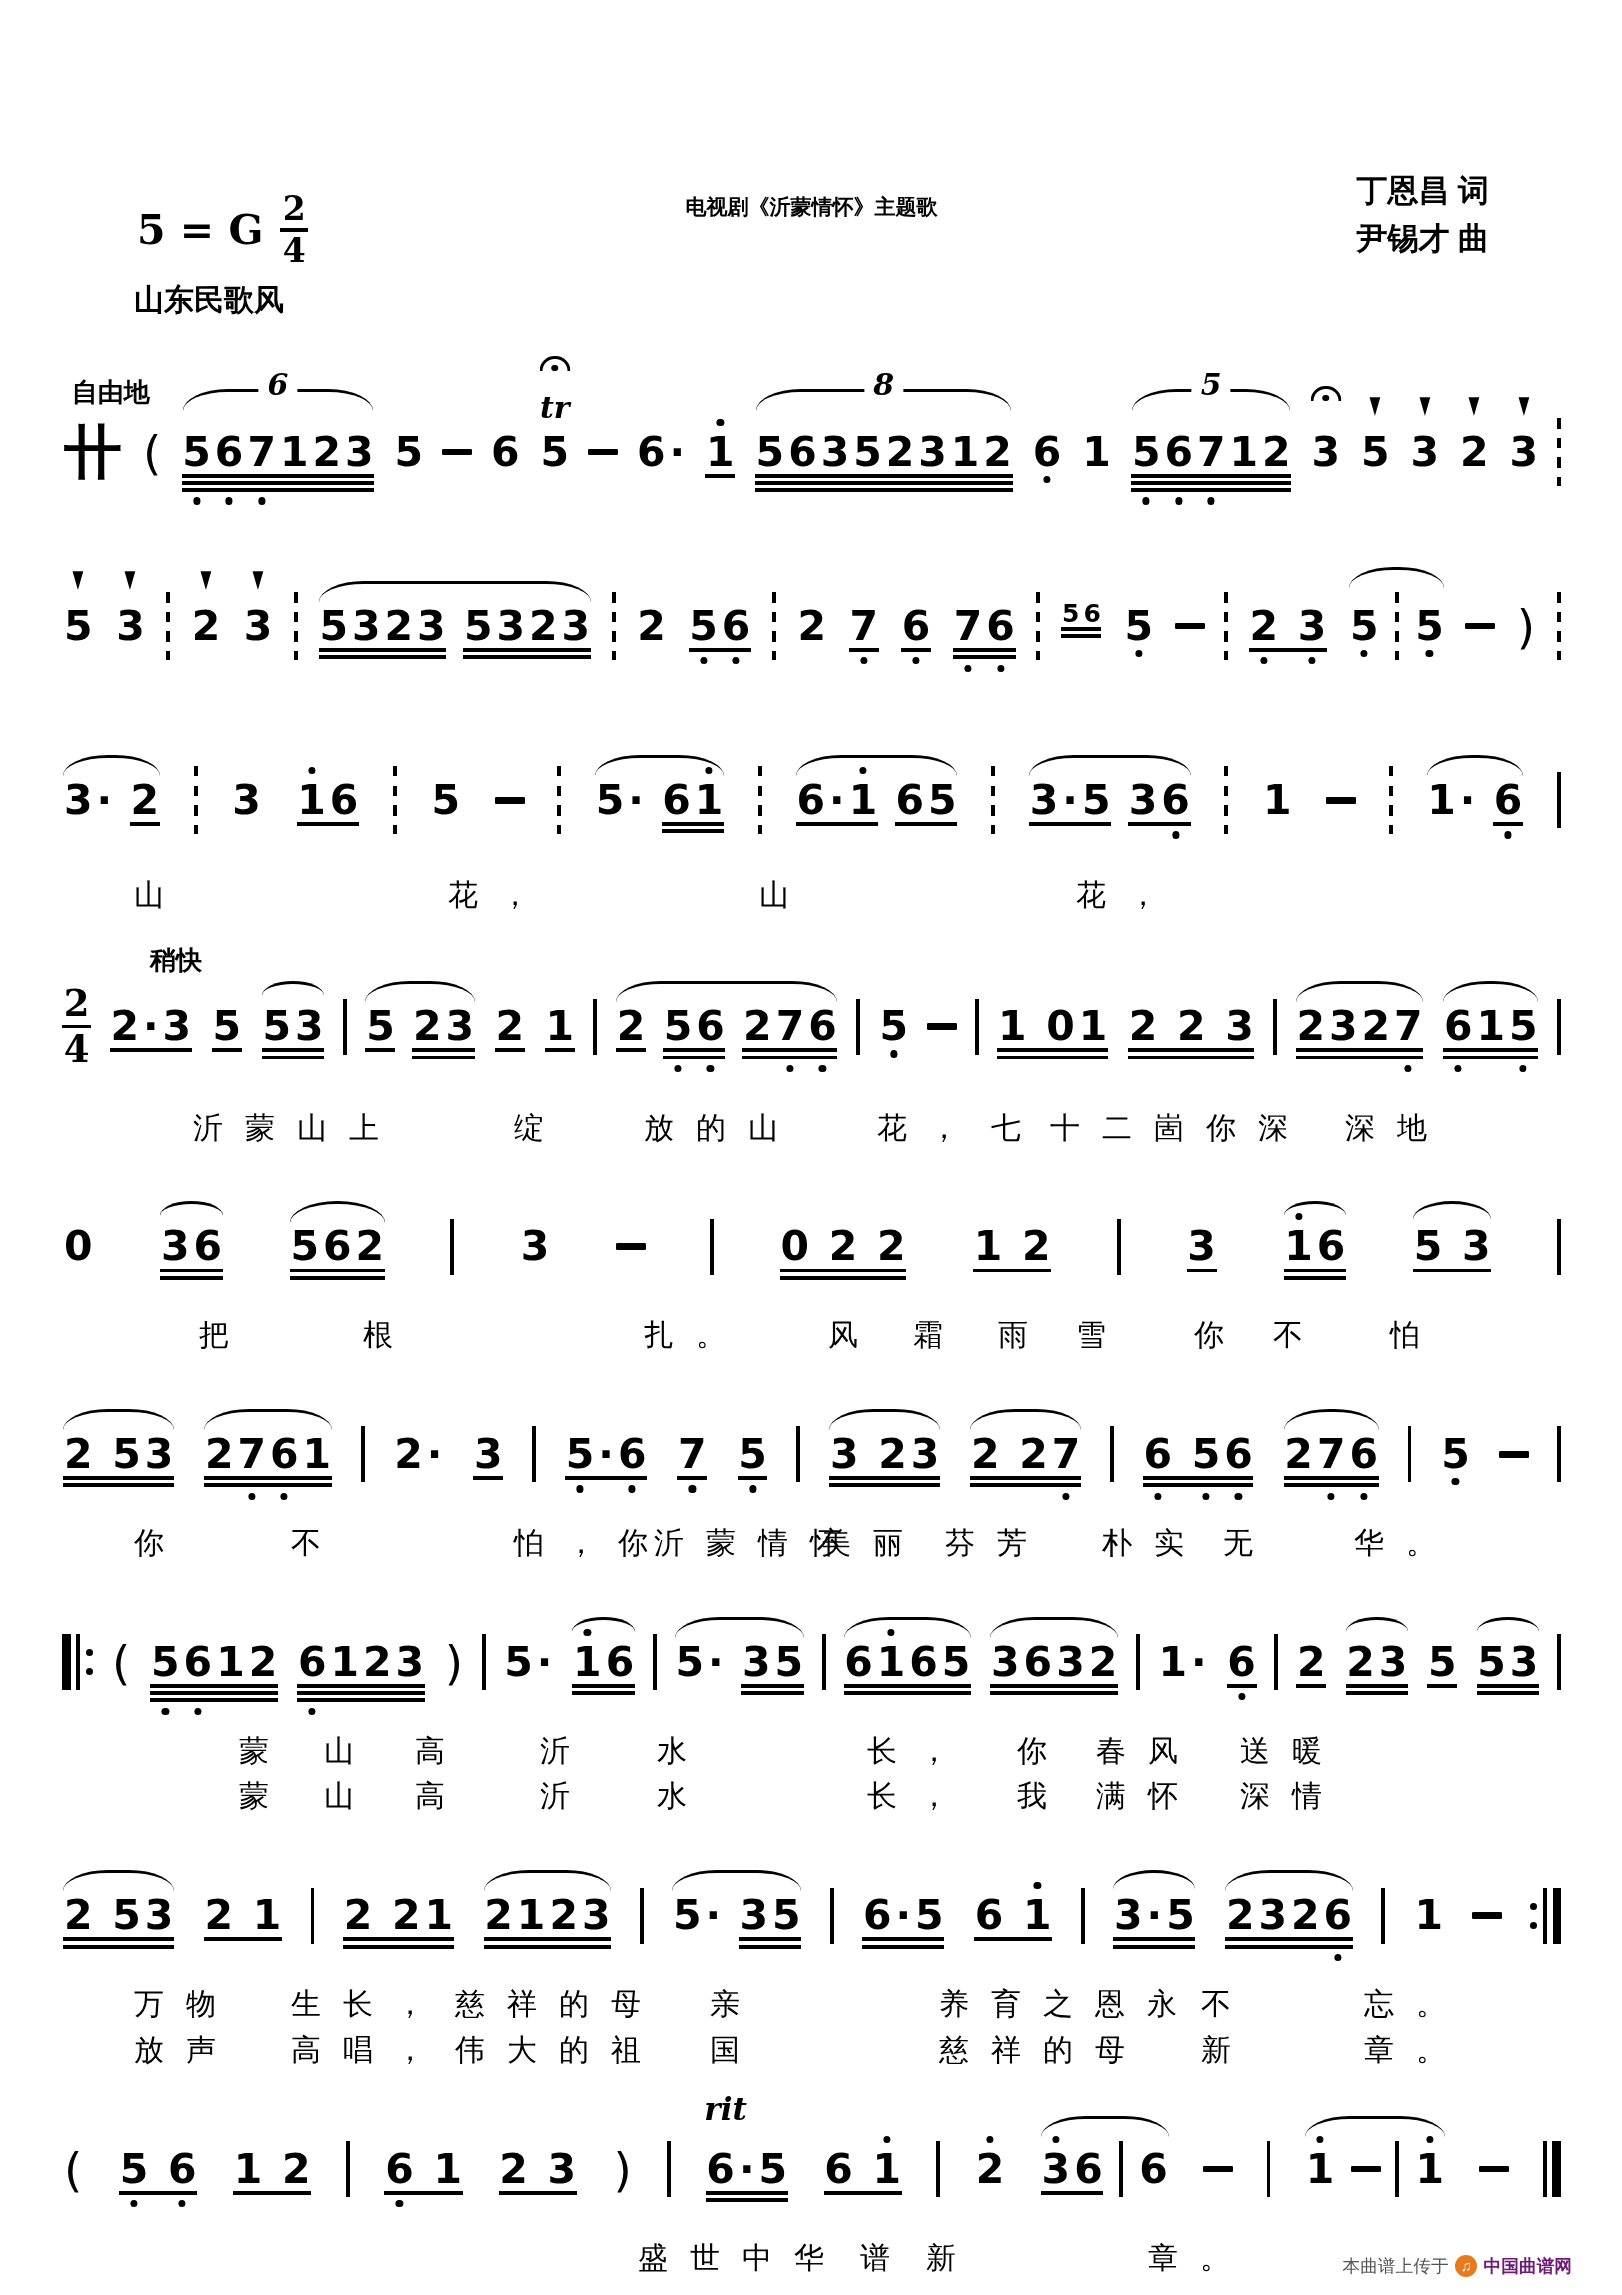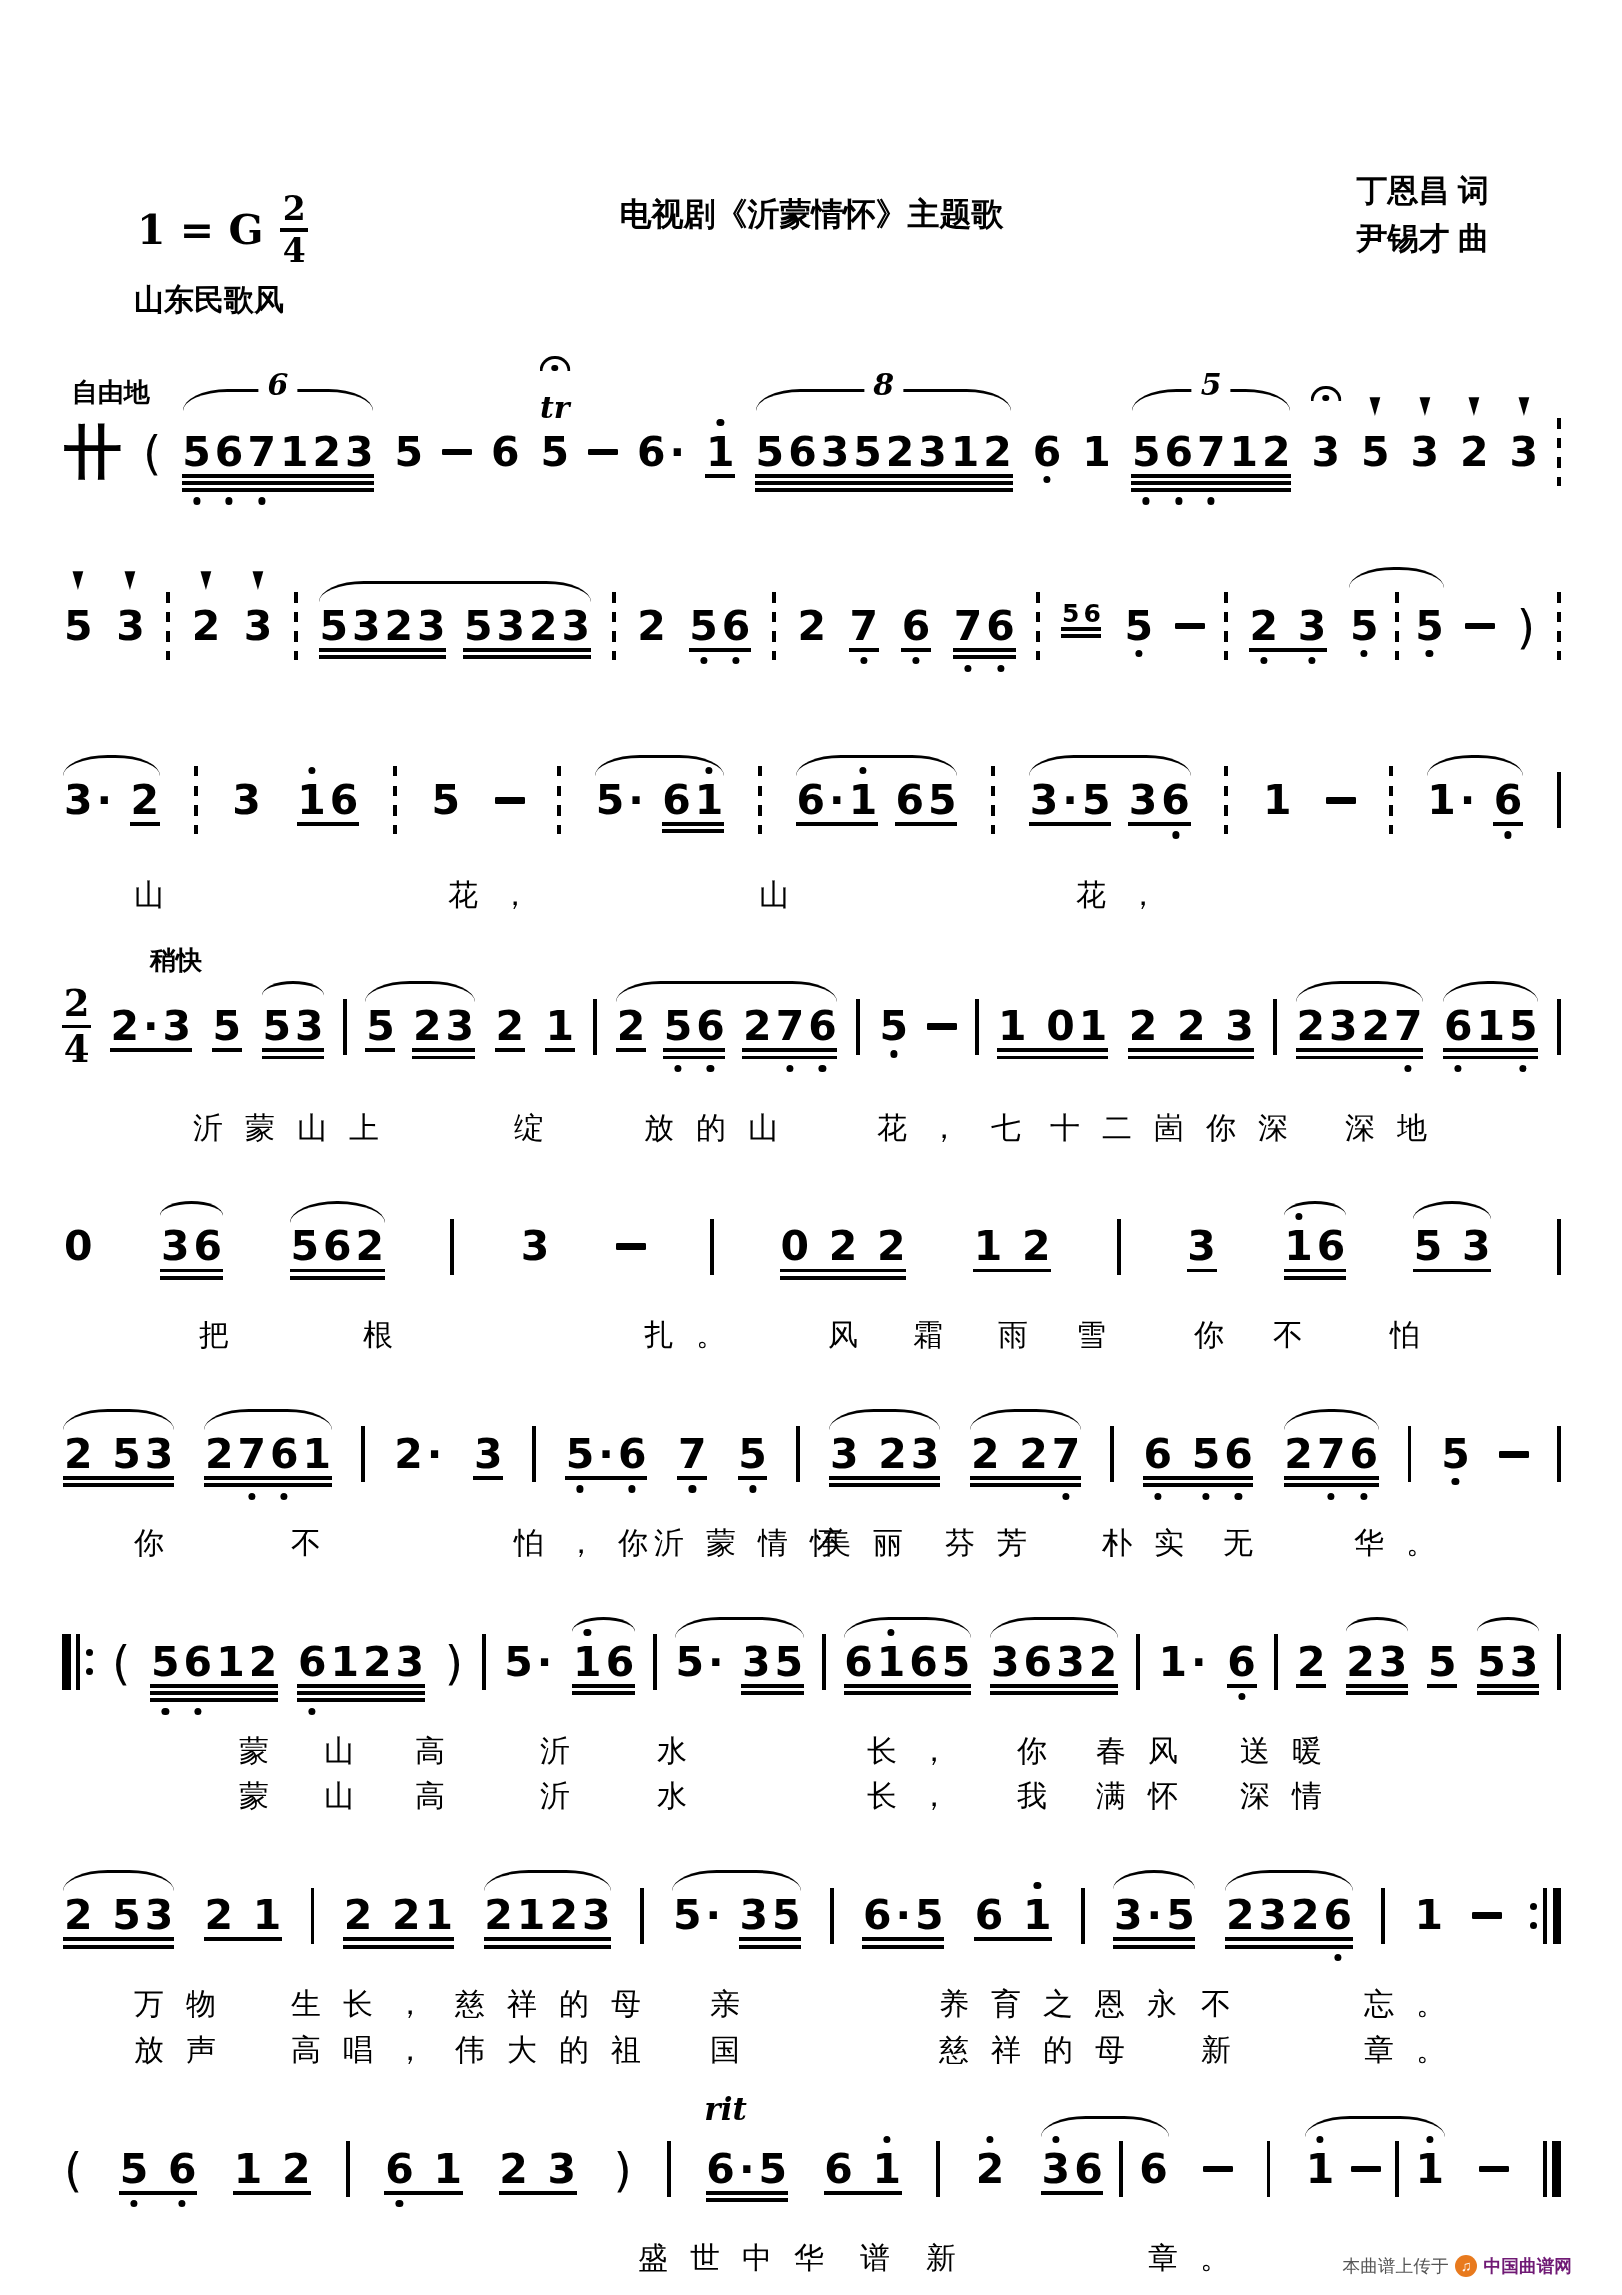--- a/index.html
+++ b/index.html
@@ -4,21 +4,21 @@
 <style>
   html,body{margin:0;padding:0;}
   body{width:1623px;height:2295px;position:relative;overflow:hidden;background:#fff;color:#000;
        font-family:"Liberation Sans","DejaVu Sans",sans-serif;}
   .page{position:absolute;inset:0;padding:0 62px;box-sizing:border-box;}
 
   
   .header{position:relative;height:304px;padding-top:51px;}
   .title{text-align:center;font-family:"DejaVu Serif",serif;font-weight:bold;font-size:69px;line-height:1;}
   .title span{letter-spacing:98px;margin-right:-98px;}
-  .subtitle{position:absolute;top:193px;left:0;right:0;text-align:center;font-size:32px;font-weight:bold;}
+  .subtitle{position:absolute;top:193px;left:0;right:0;text-align:center;font-size:21px;font-weight:bold;}
   .credits{position:absolute;top:167px;right:72px;font-size:31px;font-weight:bold;line-height:1.55;text-align:right;}
   .keysig{position:absolute;top:193px;left:75px;display:flex;align-items:center;gap:17px;
           font-family:"DejaVu Serif",serif;font-weight:bold;font-size:41px;}
   .frac{display:inline-flex;flex-direction:column;align-items:center;font-size:33px;line-height:.95;}
   .fbar{width:27.5px;height:3.9px;background:#000;margin:3.3px 0;}
   .stylelabel{position:absolute;top:280px;left:72px;font-size:30px;font-weight:bold;}
 
   
   .score{position:relative;}
   .line-block{position:relative;margin-bottom:5.2px;}
@@ -78,21 +78,21 @@
 
 <div class="page">
 
   <div class="header">
     <div class="subtitle">电视剧《沂蒙情怀》主题歌</div>
     <div class="credits">
       <div>丁恩昌 词</div>
       <div>尹锡才 曲</div>
     </div>
     <div class="keysig">
-      <span>1 = G</span>
+      <span>5 = G</span>
       <span class="frac">
         <span>2</span>
         <span class="fbar"></span>
         <span>4</span>
       </span>
     </div>
     <div class="stylelabel">山东民歌风</div>
   </div>
 
   <div class="score">

